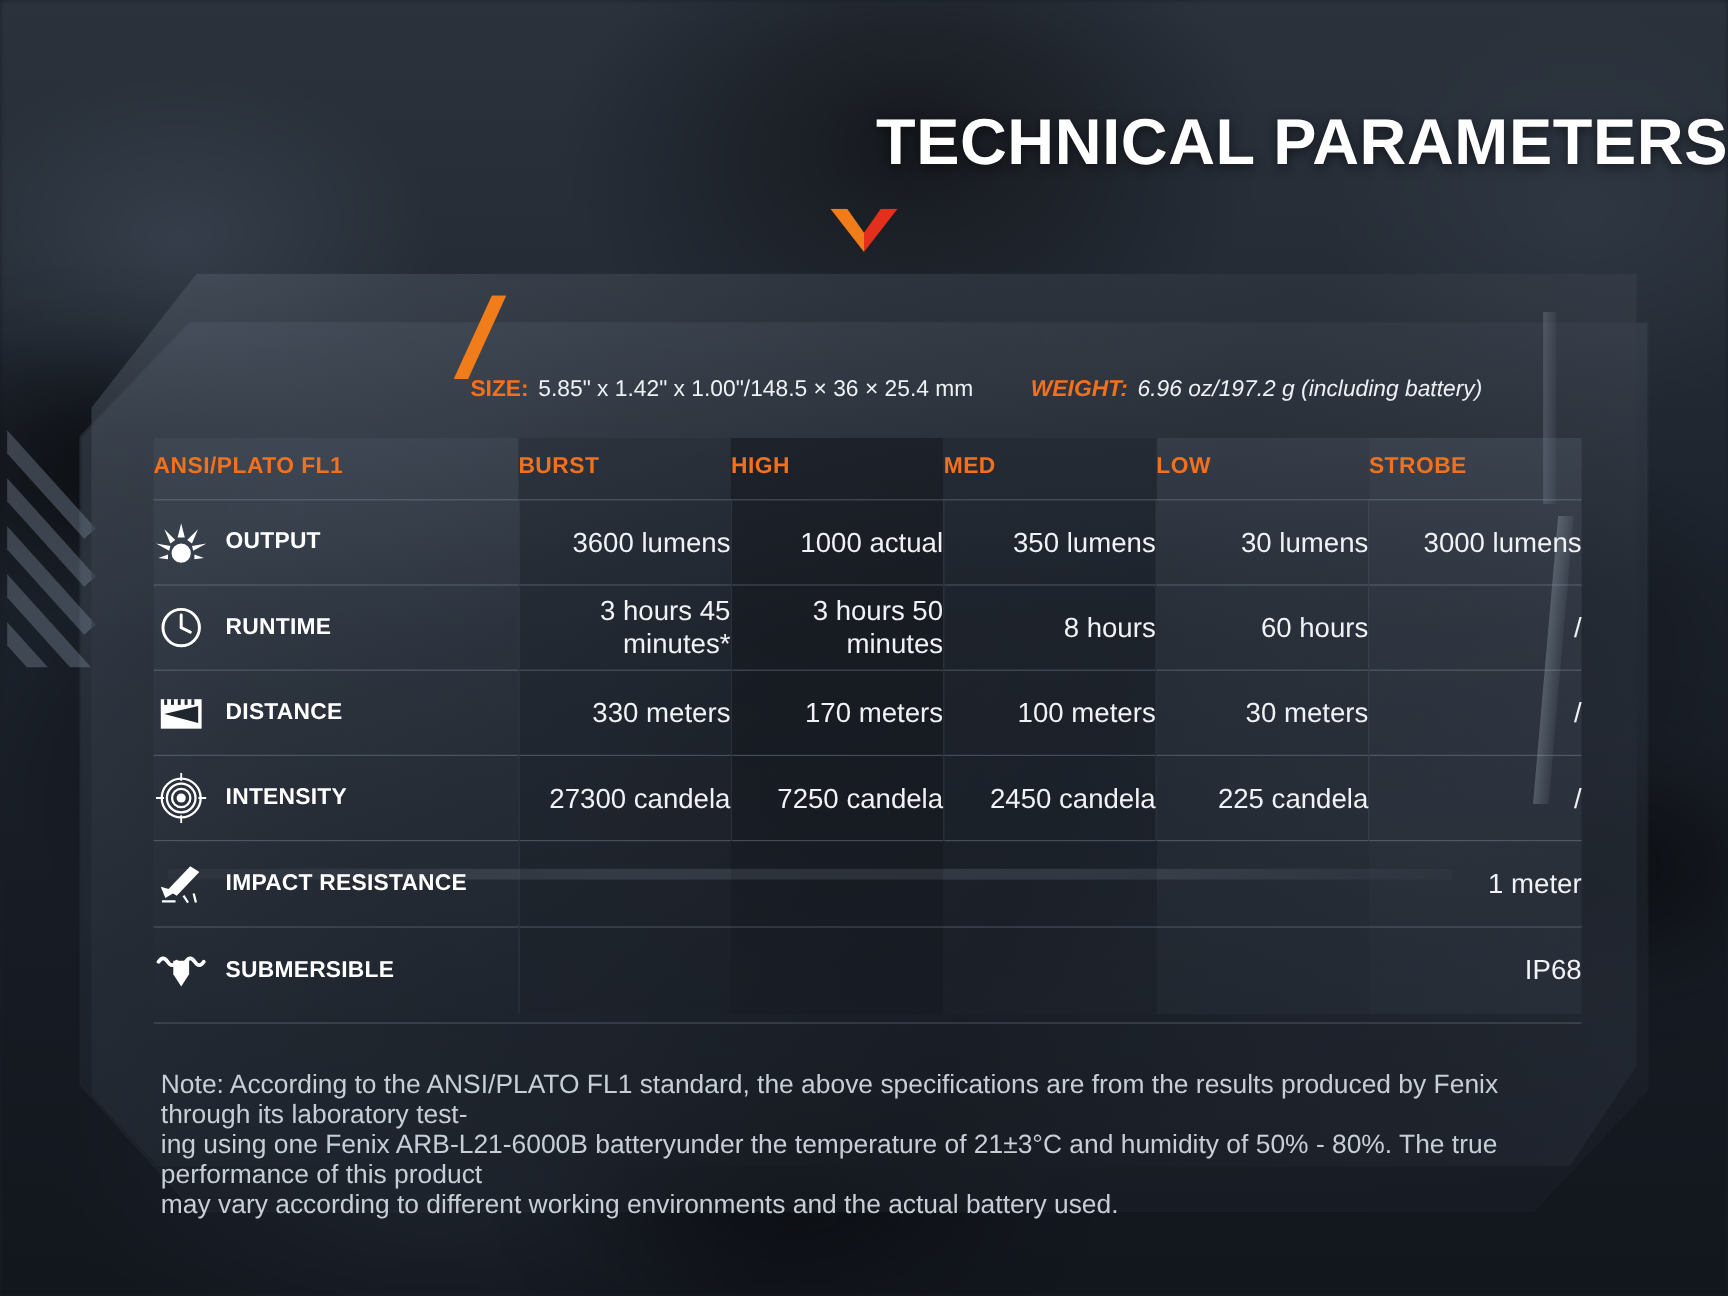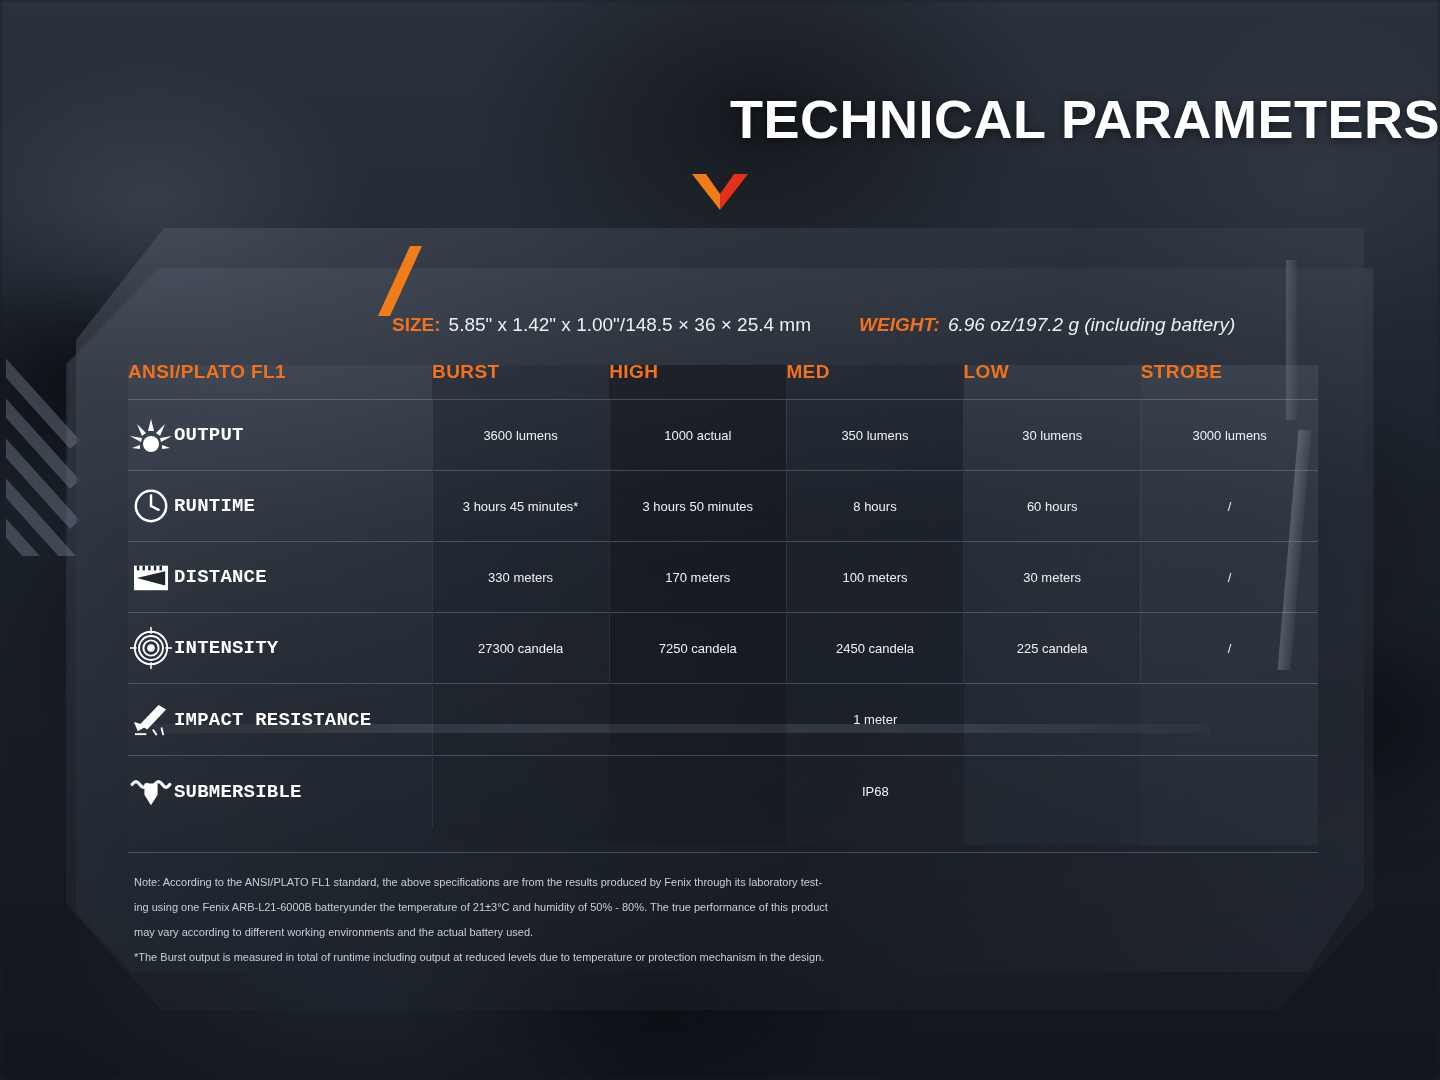--- a/index.html
+++ b/index.html
@@ -104,66 +104,66 @@
     display:flex;align-items:center;
     font-size:19px;color:#f2f4f6;
   }
   #specline .pad{width:316px;flex:none;}
   .lbl{color:#f3701c;font-weight:bold;margin-right:8px;}
   .val{color:#eef1f4;}
   #weight-group{margin-left:48px;font-style:italic;}
 
   
   #table{
-    position:absolute;left:128px;top:344px;width:1190px;z-index:10;
+    position:absolute;left:128px;top:361px;width:1190px;z-index:10;
     border-collapse:collapse;table-layout:fixed;
   }
   #table col.c-label{width:304px;}
   #table col.c-data{width:177.2px;}
 
   #table th,#table td{padding:0;vertical-align:middle;}
 
   thead th{
     height:55px;font-size:19px;font-weight:bold;color:#f3701c;text-align:left;
     letter-spacing:.4px;
   }
   thead th.h-label{text-align:left;padding-left:26px;font-size:19px;}
 
   tbody tr{height:71px;}
   tbody td{
-    font-size:13px;color:#f0f2f5;text-align:center;
+    font-size:23px;color:#f0f2f5;text-align:right;
     border-top:1px solid rgba(150,164,182,.34);
   }
   tbody td.rowlabel{
     text-align:left;font-weight:bold;font-size:19px;color:#ffffff;
     padding-left:14px;white-space:nowrap;letter-spacing:.2px;
   }
   tbody td.dcell{border-left:1px solid rgba(150,164,182,.14);}
   tbody tr.tall{height:72px;}
-  .rowlabel-inner{display:flex;align-items:center;font-family:Liberation Mono, monospace;}
+  .rowlabel-inner{display:flex;align-items:center;gap:14px;}
   .ricon{width:46px;height:40px;flex:none;display:flex;align-items:center;justify-content:center;}
 
   
   #colbands{position:absolute;left:128px;top:365px;width:1190px;height:480px;z-index:9;display:flex;}
   #colbands .b{height:100%;}
   #colbands .b0{width:304px;background:linear-gradient(180deg, rgba(96,108,126,.16), rgba(40,48,60,.05));}
   #colbands .b1{width:177px;background:linear-gradient(180deg, rgba(30,36,46,.30), rgba(22,27,35,.16));}
   #colbands .b2{width:177px;background:linear-gradient(180deg, rgba(10,13,18,.46), rgba(16,20,27,.24));}
   #colbands .b3{width:178px;background:linear-gradient(180deg, rgba(24,30,39,.30), rgba(34,41,52,.14));}
   #colbands .b4{width:177px;background:linear-gradient(180deg, rgba(108,120,138,.16), rgba(78,88,104,.10));}
   #colbands .b5{width:177px;background:linear-gradient(180deg, rgba(116,128,146,.20), rgba(90,100,118,.12));}
 
   
   #note-sep{
     position:absolute;left:128px;top:852px;width:1190px;height:1px;z-index:10;
     background:rgba(150,164,182,.34);
   }
   #note{
-    position:absolute;left:134px;top:870px;width:1190px;z-index:10;
-    font-size:11px;line-height:25px;color:#c8ced6;
+    position:absolute;left:134px;top:891px;width:1190px;z-index:10;
+    font-size:22px;line-height:25px;color:#c8ced6;
   }
   #note p{margin:0;}
 </style>
 </head>
 <body>
 
 <div id="backdrop"></div>
 
 <div id="title-block">
   <h1 id="title">TECHNICAL PARAMETERS</h1>
@@ -368,14 +368,13 @@
     </tr>
 
   </tbody>
 </table>
 
 <div id="note-sep"></div>
 <div id="note">
   <p>Note: According to the ANSI/PLATO FL1 standard, the above specifications are from the results produced by Fenix through its laboratory test-</p>
   <p>ing using one Fenix ARB-L21-6000B batteryunder the temperature of 21±3°C and humidity of 50% - 80%. The true performance of this product</p>
   <p>may vary according to different working environments and the actual battery used.</p>
-  <p>*The Burst output is measured in total of runtime including output at reduced levels due to temperature or protection mechanism in the design.</p>
 </div>
 
 </body></html>

